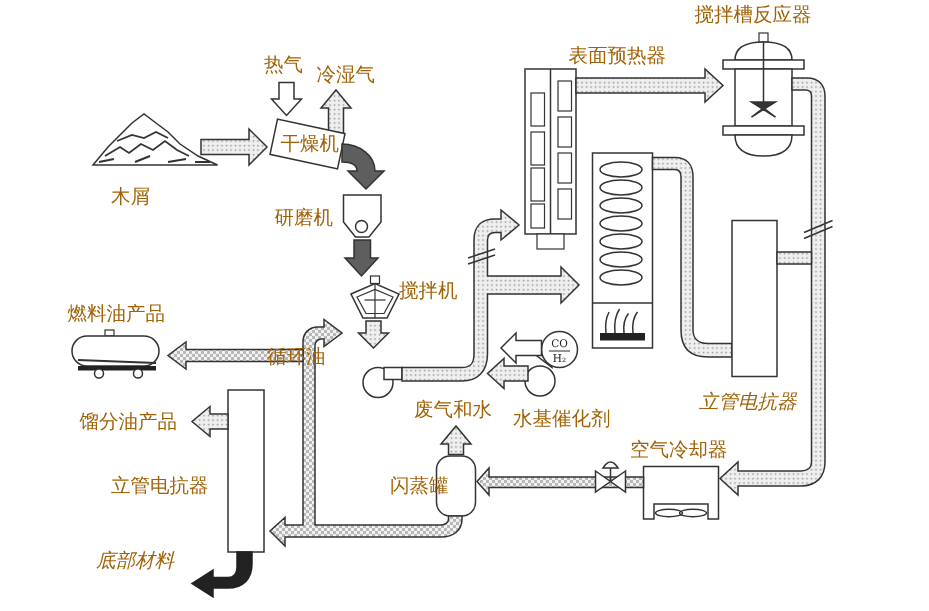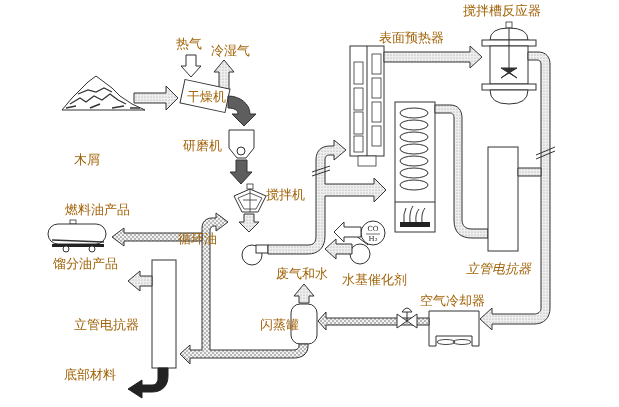--- a/index.html
+++ b/index.html
@@ -170,31 +170,31 @@
     </g>
 
     <rect x="152" y="260" width="24" height="108" fill="#fff" stroke="#333" stroke-width="1"></rect>
 
     <path d="M152,276 L140,276 L140,271 L128,281 L140,291 L140,286 L152,286 Z" fill="url(#dots)" stroke="#333" stroke-width="1"></path>
 
     <path d="M158,368 L168,368 L168,376 C168,386 162,392 152,392 L142,392 L142,398 L128,389 L142,380 L142,385 L152,385 C156,385 158,382 158,378 Z" fill="#222" stroke="#222" stroke-width="1"></path>
   </svg>
 
   
-  <div class="lbl" style="left:74px;top:125px;margin-top:28px;">木屑</div>
+  <div class="lbl" style="left:74px;top:125px;">木屑</div>
   <div class="lbl" style="left:176px;top:37px;text-align:center;">热气</div>
   <div class="lbl" style="left:211px;top:44px;">冷湿气</div>
   <div class="lbl" style="left:187px;top:90px;">干燥机</div>
   <div class="lbl" style="left:183px;top:139px;">研磨机</div>
   <div class="lbl" style="left:266px;top:177px;margin-top:11px;">搅拌机</div>
   <div class="lbl" style="left:347px;top:31px;margin-left:32px;">表面预热器</div>
   <div class="lbl" style="left:463px;top:4px;">搅拌槽反应器</div>
   <div class="lbl" style="left:466px;top:262px;font-style:italic;">立管电抗器</div>
   <div class="lbl" style="left:342px;top:273px;">水基催化剂</div>
   <div class="lbl" style="left:276px;top:267px;">废气和水</div>
   <div class="lbl" style="left:420px;top:294px;">空气冷却器</div>
   <div class="lbl" style="left:260px;top:318px;">闪蒸罐</div>
   <div class="lbl" style="left:178px;top:199px;margin-top:33px;">循环油</div>
-  <div class="lbl" style="left:45px;top:203px;margin-left:20px;">燃料油产品</div>
-  <div class="lbl" style="left:53px;top:257px;">馏分油产品</div>
+  <div class="lbl" style="left:45px;top:203px;">燃料油产品</div>
+  <div class="lbl" style="left:53px;top:275px;">馏分油产品</div>
   <div class="lbl" style="left:74px;top:318px;">立管电抗器</div>
-  <div class="lbl" style="left:64px;top:368px;">底部材料</div>
+  <div class="lbl" style="left:64px;top:368px;font-style:italic;">底部材料</div>
 </div>
 
 </body></html>

